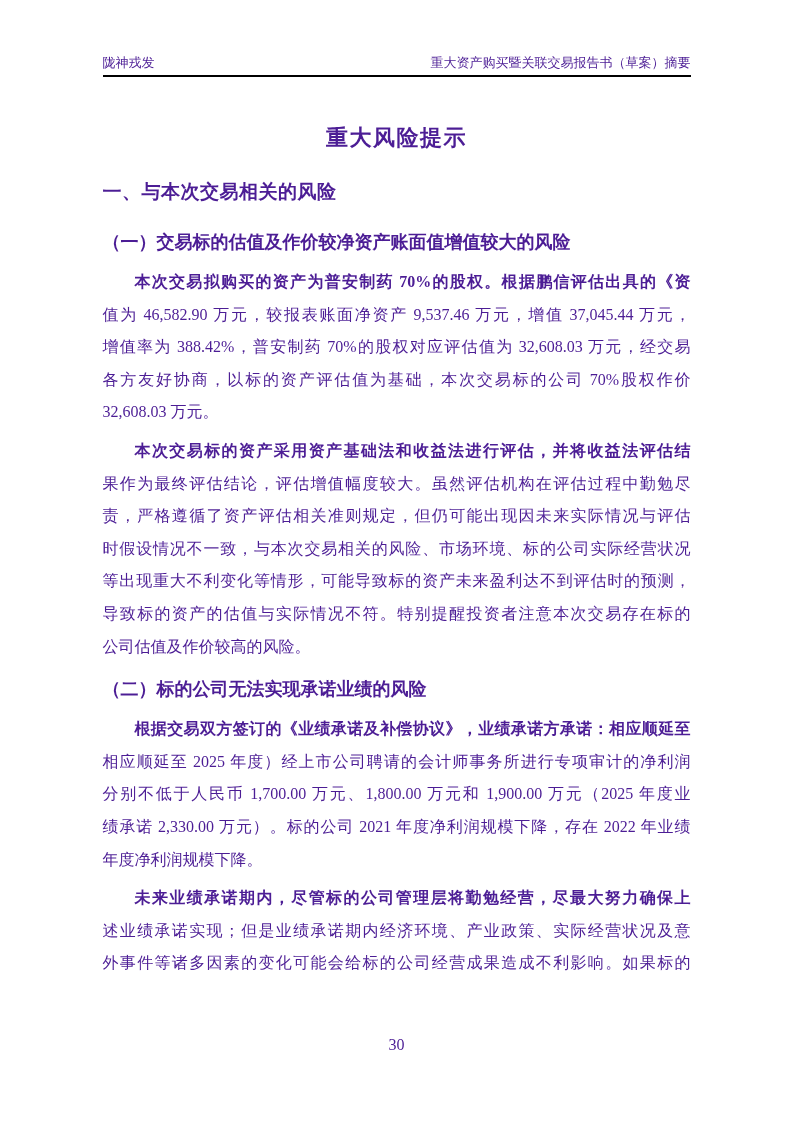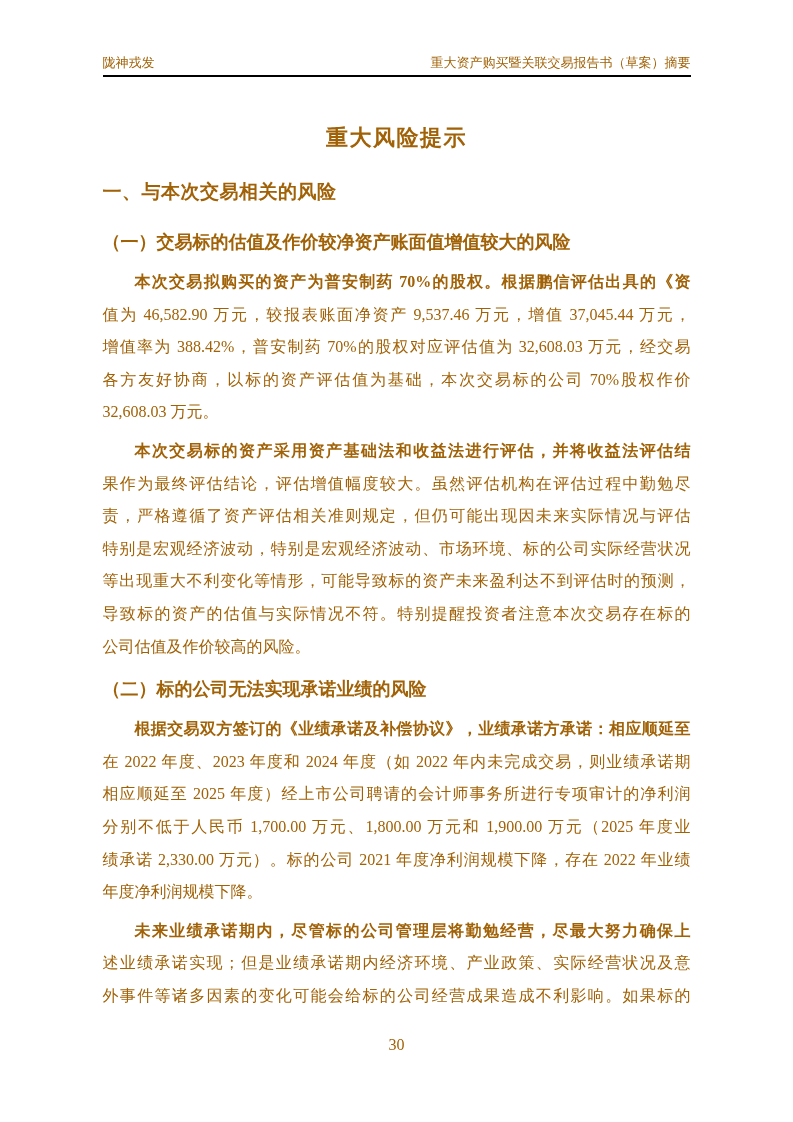--- a/index.html
+++ b/index.html
@@ -3,21 +3,21 @@
 <meta charset="utf-8">
 <style>
   * { margin: 0; padding: 0; box-sizing: border-box; }
   html, body { background: #888; }
   .page {
     position: relative;
     width: 793px;
     height: 1122px;
     margin: 0 auto;
     background: #ffffff;
-    color: #a16207;
+    color: #4c1d95;
     overflow: hidden;
     font-family: "Liberation Serif", "DejaVu Serif", serif;
   }
   .content-col { width: 588px; margin: 0 auto; }
 
   
   .page-header {
     width: 588px;
     margin: 0 auto;
     padding-top: 54px;
@@ -100,29 +100,28 @@
           <div class="line first">本次交易拟购买的资产为普安制药 70%的股权。根据鹏信评估出具的《资</div>
           <div class="line">值为 46,582.90 万元，较报表账面净资产 9,537.46 万元，增值 37,045.44 万元，</div>
           <div class="line">增值率为 388.42%，普安制药 70%的股权对应评估值为 32,608.03 万元，经交易</div>
           <div class="line">各方友好协商，以标的资产评估值为基础，本次交易标的公司 70%股权作价</div>
           <div class="line final">32,608.03 万元。</div>
         </div>
         <div class="paragraph">
           <div class="line first">本次交易标的资产采用资产基础法和收益法进行评估，并将收益法评估结</div>
           <div class="line">果作为最终评估结论，评估增值幅度较大。虽然评估机构在评估过程中勤勉尽</div>
           <div class="line">责，严格遵循了资产评估相关准则规定，但仍可能出现因未来实际情况与评估</div>
-          <div class="line">特别是宏观经济波动，特别是宏观经济波动、市场环境、标的公司实际经营状况</div>
+          <div class="line">时假设情况不一致，与本次交易相关的风险、市场环境、标的公司实际经营状况</div>
           <div class="line">等出现重大不利变化等情形，可能导致标的资产未来盈利达不到评估时的预测，</div>
           <div class="line">导致标的资产的估值与实际情况不符。特别提醒投资者注意本次交易存在标的</div>
           <div class="line final">公司估值及作价较高的风险。</div>
         </div>
         <div class="h2">（二）标的公司无法实现承诺业绩的风险</div>
         <div class="paragraph">
           <div class="line first">根据交易双方签订的《业绩承诺及补偿协议》，业绩承诺方承诺：相应顺延至</div>
-          <div class="line">在 2022 年度、2023 年度和 2024 年度（如 2022 年内未完成交易，则业绩承诺期</div>
           <div class="line">相应顺延至 2025 年度）经上市公司聘请的会计师事务所进行专项审计的净利润</div>
           <div class="line">分别不低于人民币 1,700.00 万元、1,800.00 万元和 1,900.00 万元（2025 年度业</div>
           <div class="line">绩承诺 2,330.00 万元）。标的公司 2021 年度净利润规模下降，存在 2022 年业绩</div>
           <div class="line final">年度净利润规模下降。</div>
         </div>
         <div class="paragraph">
           <div class="line first">未来业绩承诺期内，尽管标的公司管理层将勤勉经营，尽最大努力确保上</div>
           <div class="line">述业绩承诺实现；但是业绩承诺期内经济环境、产业政策、实际经营状况及意</div>
           <div class="line">外事件等诸多因素的变化可能会给标的公司经营成果造成不利影响。如果标的</div>
         </div>

